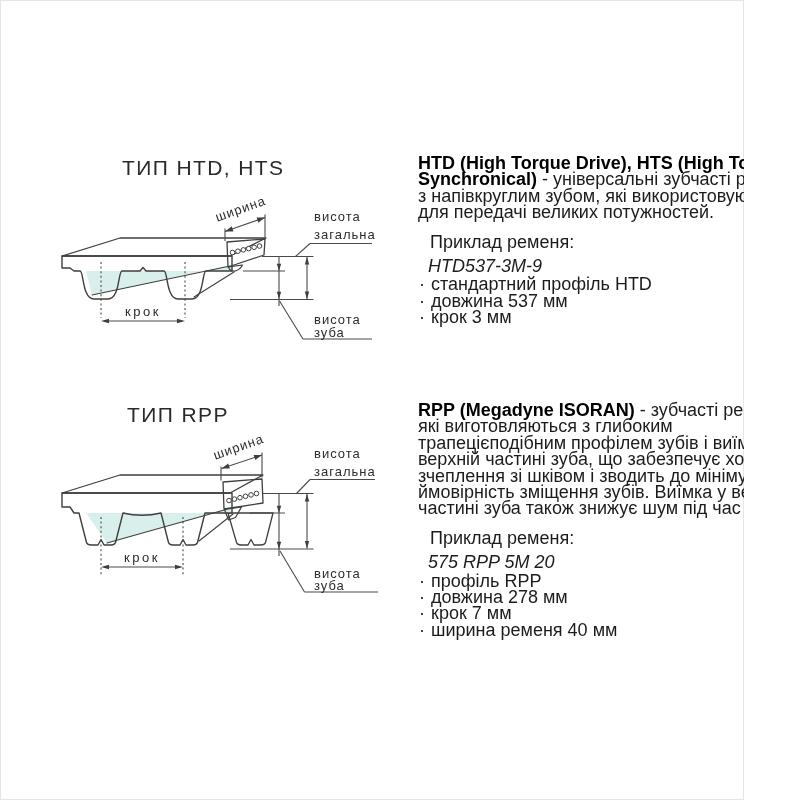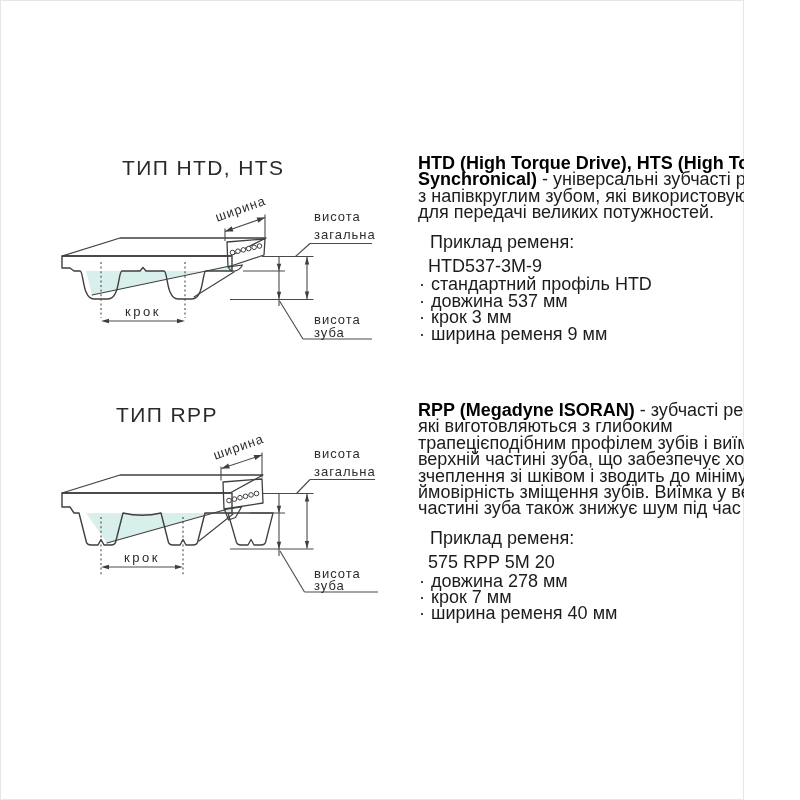--- a/index.html
+++ b/index.html
@@ -11,21 +11,21 @@
   }
   .sec-title{
     position:absolute;font-size:21px;letter-spacing:1.4px;color:#2a2a2a;
     white-space:nowrap;
   }
   .diagram{position:absolute;}
   .textcol{position:absolute;width:380px;font-size:18px;line-height:16.4px;color:#1c1c1c;}
   .textcol .b{font-weight:bold;color:#000;}
   .desc{margin:0;}
   .exlabel{margin:13px 0 0 12px;}
-  .excode{margin:8px 0 0 10px;}
+  .excode{margin:8px 0 0 10px;font-style:italic;}
   .bullets{margin:2px 0 0 0;padding:0;list-style:none;}
   .bullets li{line-height:16.4px;}
   .bullets li::before{content:"·";margin:0 6px 0 1px;}
   
   .dlabel{font-family:"Liberation Sans",sans-serif;font-size:13px;fill:#2d2d2d;letter-spacing:1px;}
   .dlabel-sp{font-family:"Liberation Sans",sans-serif;font-size:13px;fill:#2d2d2d;letter-spacing:2.5px;}
   .oline{stroke:#3f3f3f;fill:none;stroke-linejoin:round;stroke-linecap:round;}
   .dim{stroke:#4a4a4a;fill:none;stroke-width:1.1;}
   .dash{stroke:#4a4a4a;fill:none;stroke-width:1.1;stroke-dasharray:2,2.6;}
   .ah{fill:#3f3f3f;stroke:none;}
@@ -111,25 +111,24 @@
   </svg>
 
   <div class="textcol" style="left:418px;top:155px">
     <p class="desc"><span class="b">HTD (High Torque Drive), HTS (High Torque Synchronical)</span><span> - універсальні зубчасті ремені  з напівкруглим зубом, які використовуються для передачі великих потужностей.</span></p>
     <p class="exlabel">Приклад ременя:</p>
     <p class="excode">HTD537-3M-9</p>
     <ul class="bullets">
       <li>стандартний профіль HTD</li>
       <li>довжина 537 мм</li>
       <li>крок 3 мм</li>
-      <li>ширина ременя 9 мм</li>
     </ul>
   </div>
 
-  <div class="sec-title" style="left:116px;top:403px">ТИП RPP</div>
+  <div class="sec-title" style="left:127px;top:403px">ТИП RPP</div>
 
   <svg class="diagram" style="left:50px;top:430px" width="345" height="175" viewBox="50 430 345 175" aria-hidden="true">
     <defs>
       <linearGradient id="topGrad2" x1="0" y1="475" x2="0" y2="493" gradientUnits="userSpaceOnUse">
         <stop offset="0" stop-color="#cdeae5"></stop>
           <stop offset="1" stop-color="#eff9f7"></stop>
       </linearGradient>
     </defs>
     <g>
 
@@ -197,19 +196,20 @@
       <text class="dlabel" x="314" y="578">висота</text>
       <text class="dlabel" x="314" y="590">зуба</text>
     </g>
   </svg>
 
   <div class="textcol" style="left:418px;top:402px">
     <p class="desc"><span class="b">RPP (Megadyne ISORAN)</span><span> - зубчасті ремені, які виготовляються з глибоким трапецієподібним профілем зубів і виїмкою у верхній частині зуба, що забезпечує хороше зчеплення зі шківом і зводить до мінімуму ймовірність зміщення зубів. Виїмка у верхній частині зуба також знижує шум під час руху.</span></p>
     <p class="exlabel">Приклад ременя:</p>
     <p class="excode">575 RPP 5M 20</p>
     <ul class="bullets">
+      <li>профіль RPP</li>
       <li>довжина 278 мм</li>
       <li>крок 7 мм</li>
       <li>ширина ременя 40 мм</li>
     </ul>
   </div>
 
 </div>
 
 </body></html>

